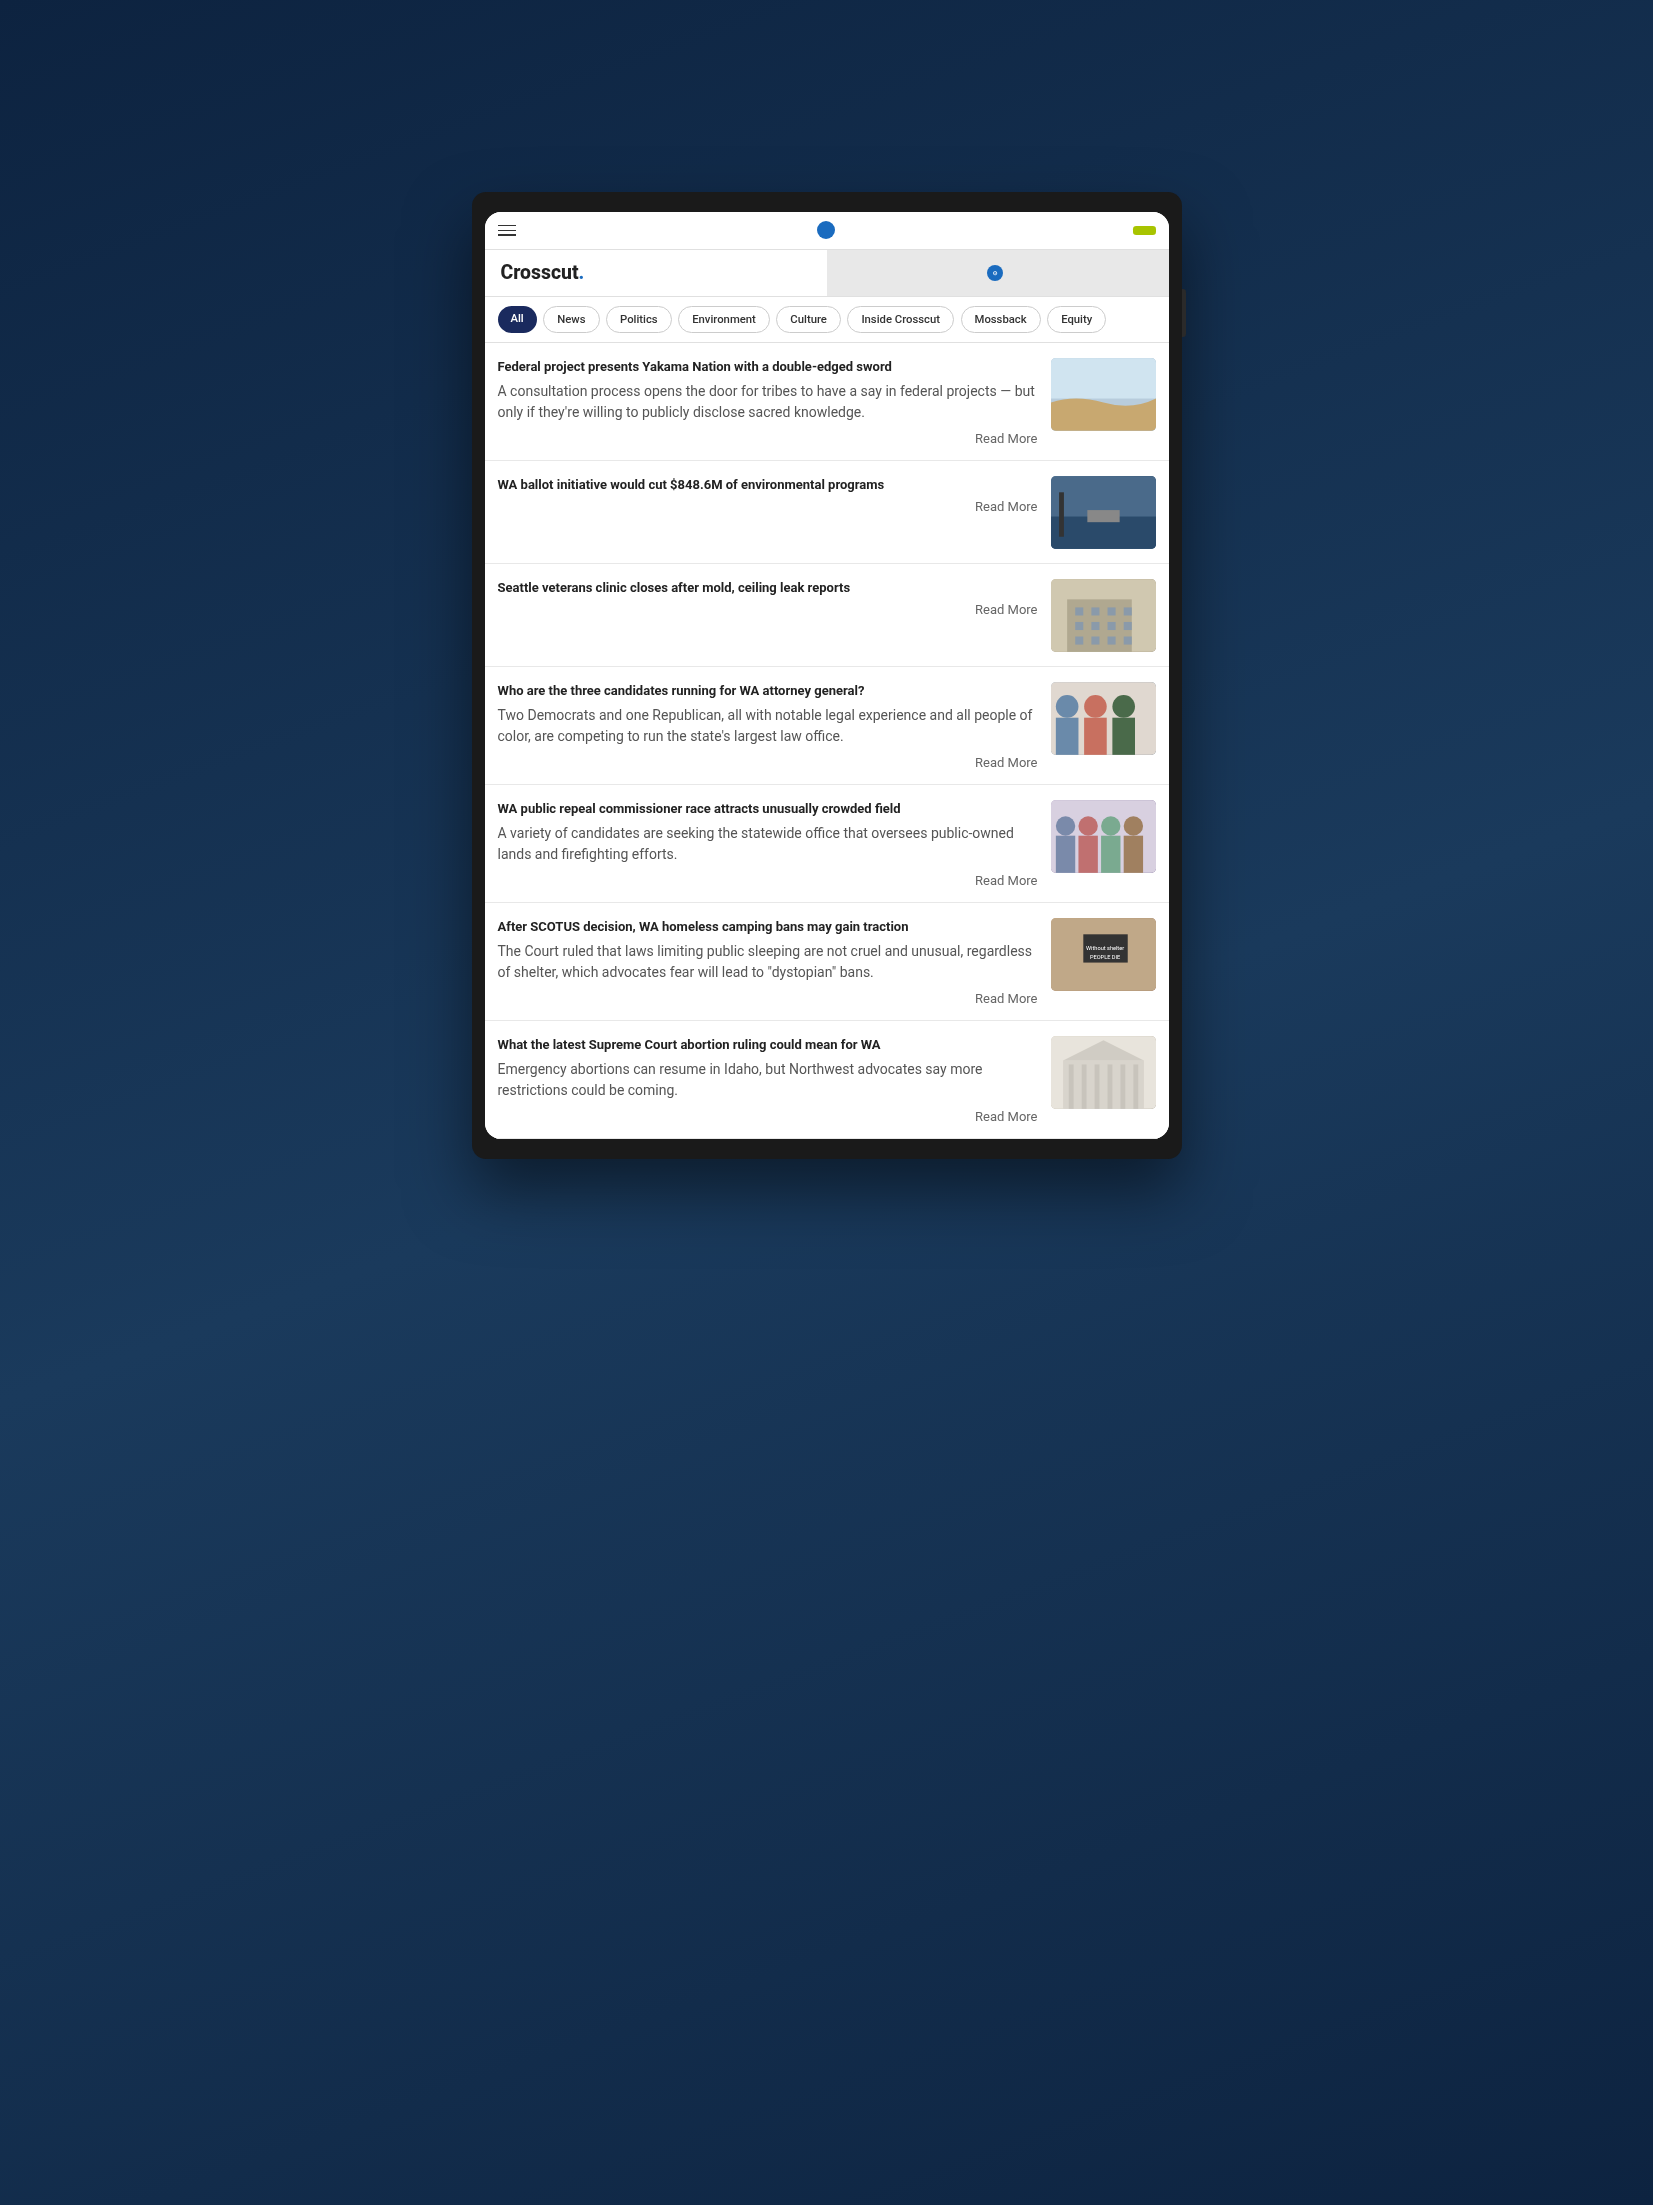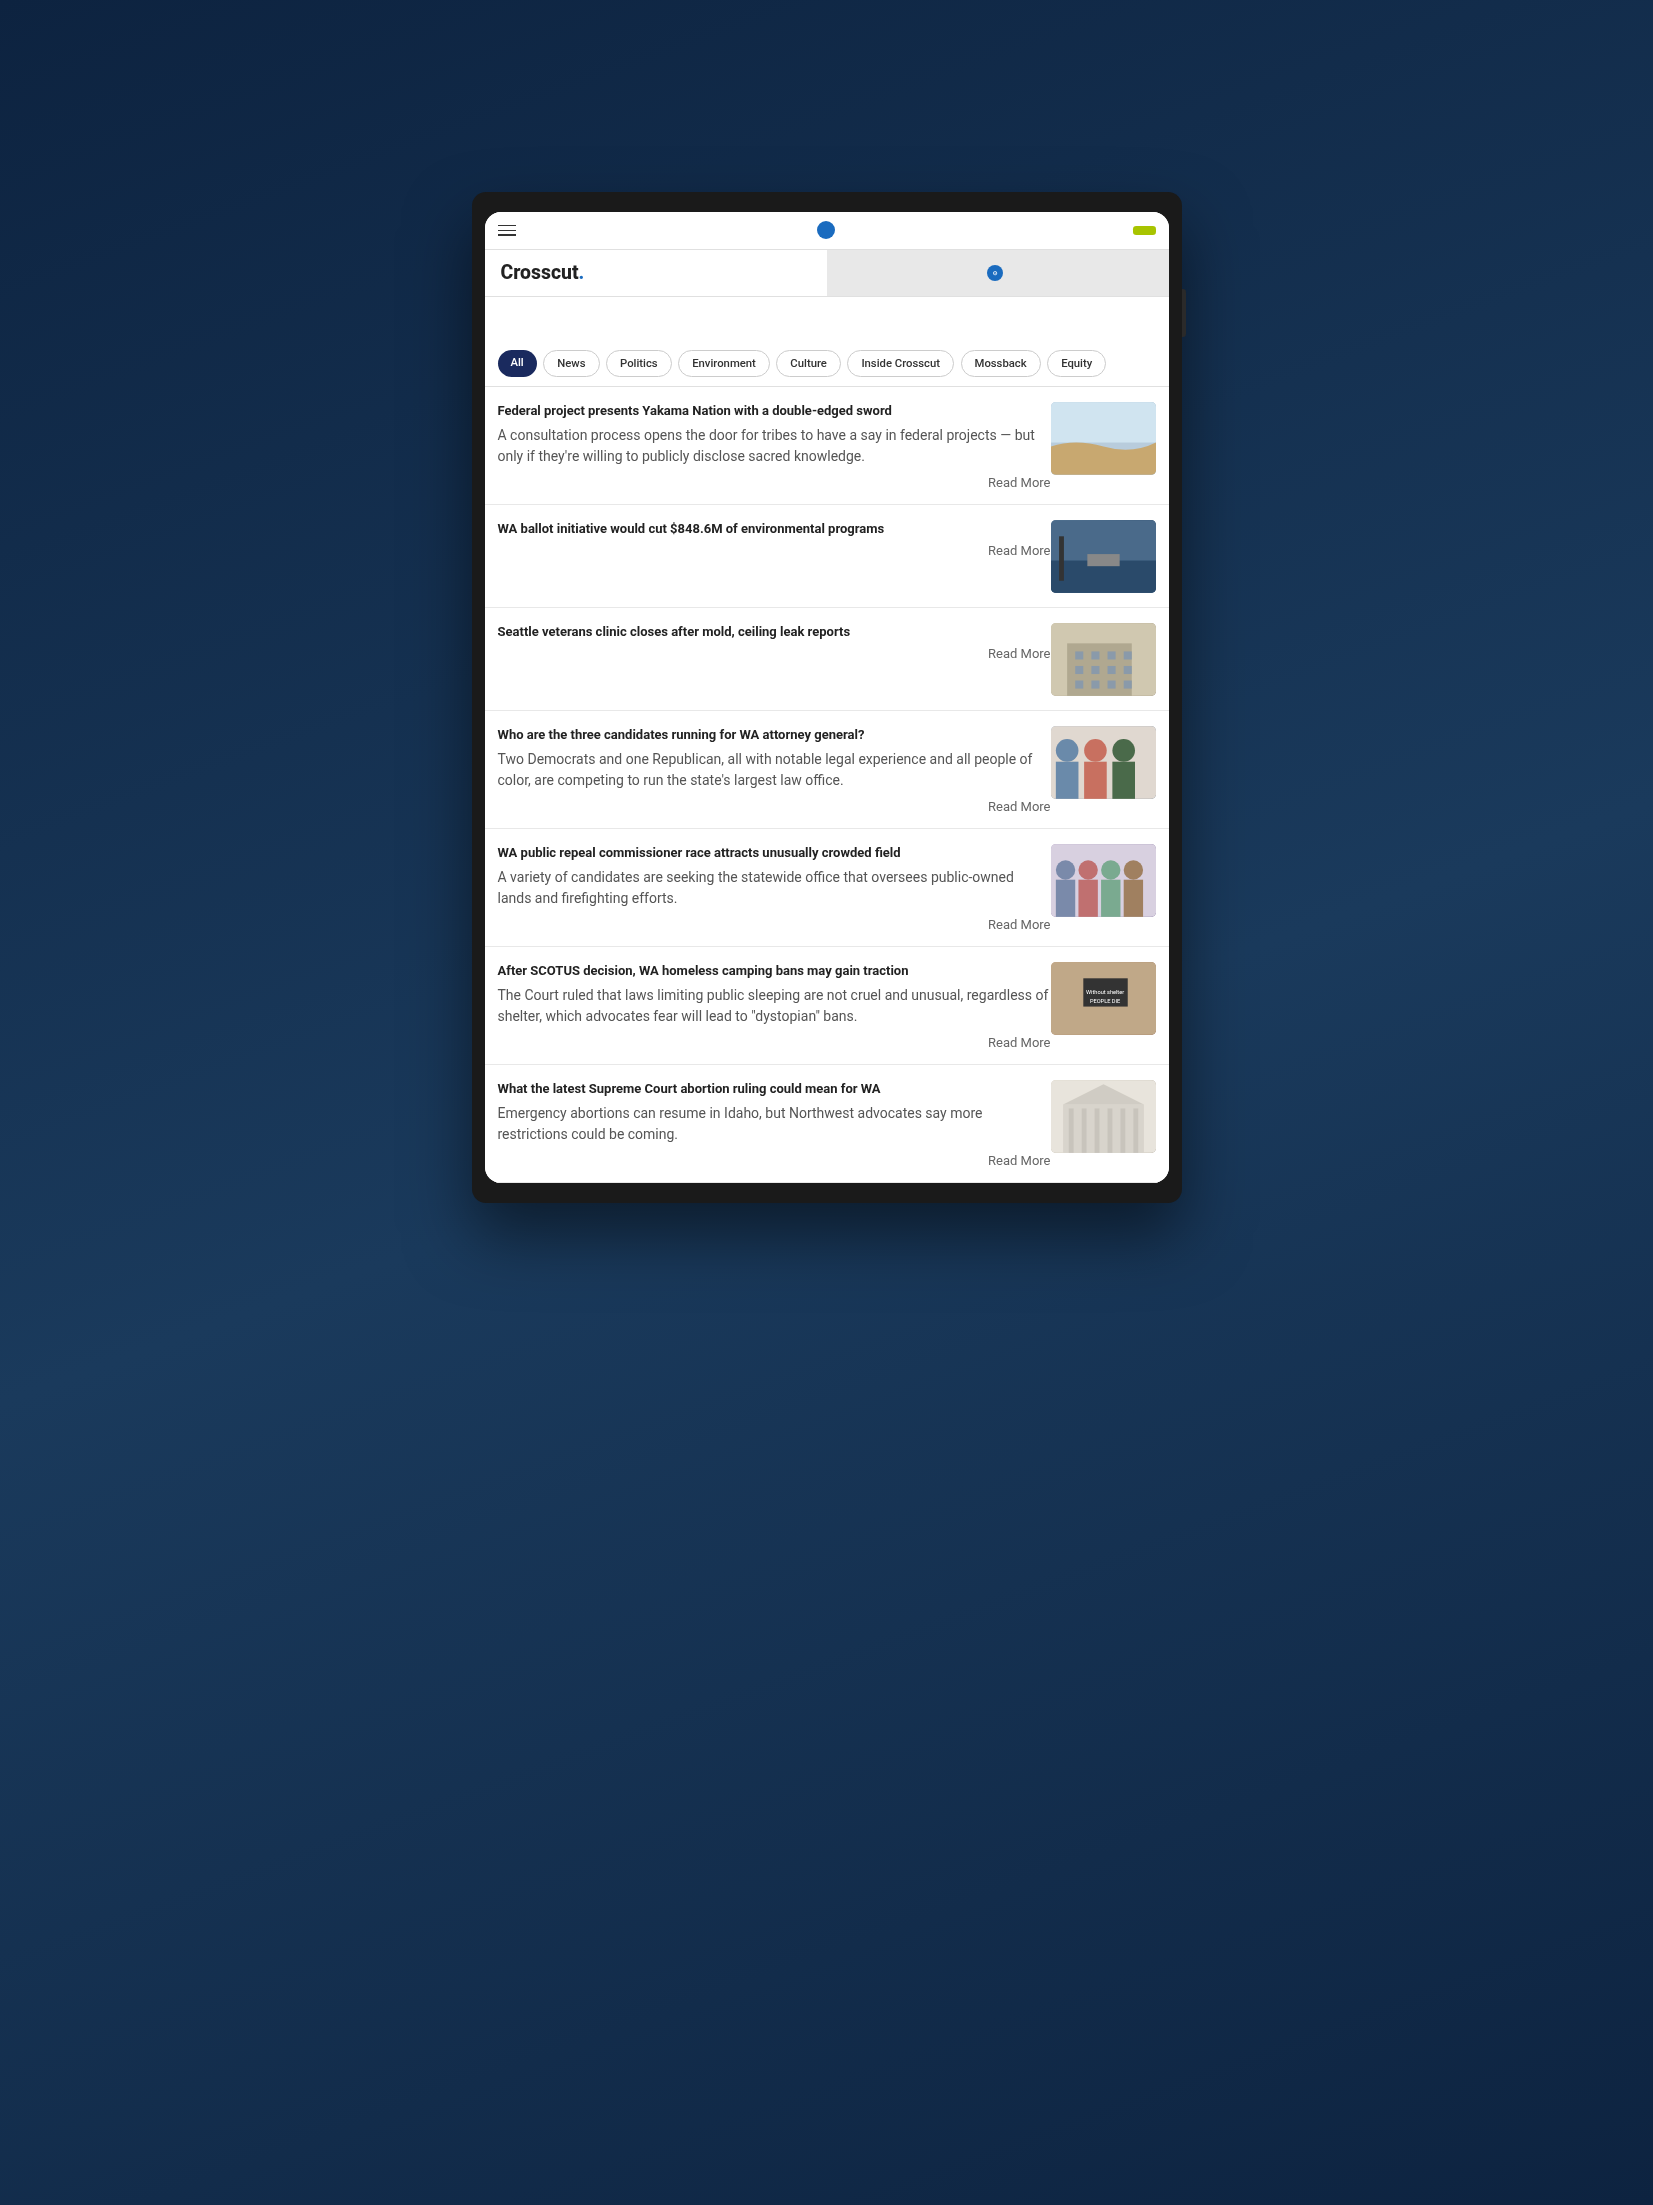--- a/index.html
+++ b/index.html
@@ -150,41 +150,41 @@
       border-bottom: 0.8px solid #e0e0e0;
       flex-wrap: wrap;
     }
     .tab {
       padding: 5.7px 13px;
       border-radius: 16px;
       font-size: 11.3px;
       font-weight: 500;
       cursor: pointer;
       white-space: nowrap;
-      margin-top: 44px;
     }
     .tab.active {
       background: #1a2a5e;
       color: white;
     }
     .tab.inactive {
       background: transparent;
       border: 0.8px solid #ccc;
       color: #333;
     }
 
     
     .news-list {
       background: #fff;
     }
     .news-item {
       display: flex;
       align-items: flex-start;
       padding: 14.5px 13px;
       border-bottom: 0.8px solid #e8e8e8;
+      gap: 13px;
     }
     .news-content {
       flex: 1;
     }
     .news-title {
       font-size: 13px;
       font-weight: 700;
       color: #222;
       margin-bottom: 4.8px;
       line-height: 1.4;

